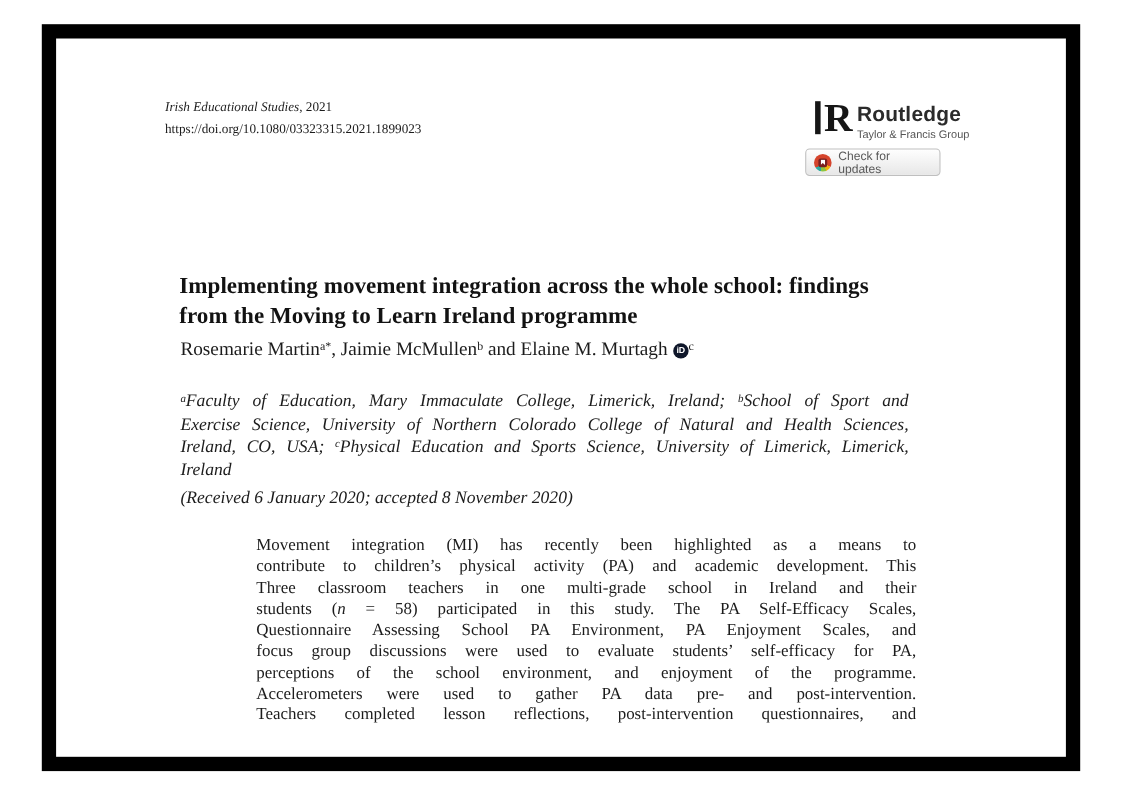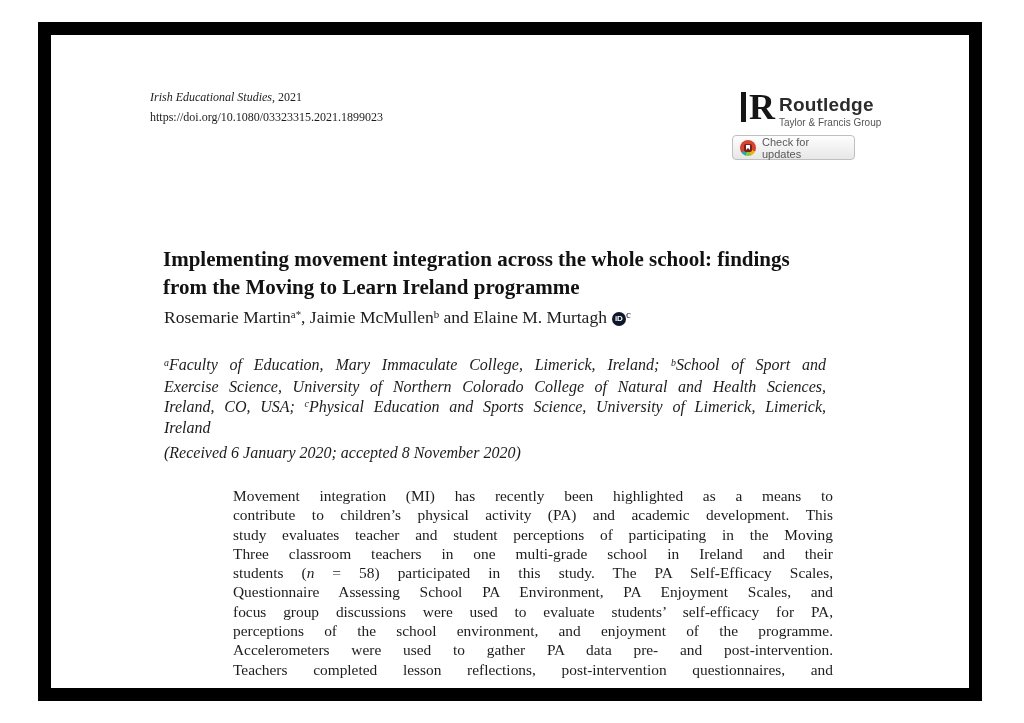--- a/index.html
+++ b/index.html
@@ -106,21 +106,20 @@
     <div class="jline">Exercise Science, University of Northern Colorado College of Natural and Health Sciences,</div>
     <div class="jline"><span>Ireland, CO, USA; </span><span class="sup">c</span><span>Physical Education and Sports Science, University of Limerick, Limerick,</span></div>
     <div>Ireland</div>
   </div>
 
   <div class="abs received">(Received 6 January 2020; accepted 8 November 2020)</div>
 
   <div class="abs abstract">
     <div class="abs-line">Movement integration (MI) has recently been highlighted as a means to</div>
     <div class="abs-line">contribute to children’s physical activity (PA) and academic development. This</div>
-    <div class="abs-line">study evaluates teacher and student perceptions of participating in the Moving</div>
     <div class="abs-line">Three classroom teachers in one multi-grade school in Ireland and their</div>
     <div class="abs-line"><span>students (</span><span class="ital">n</span><span> = 58) participated in this study. The PA Self-Efficacy Scales,</span></div>
     <div class="abs-line">Questionnaire Assessing School PA Environment, PA Enjoyment Scales, and</div>
     <div class="abs-line">focus group discussions were used to evaluate students’ self-efficacy for PA,</div>
     <div class="abs-line">perceptions of the school environment, and enjoyment of the programme.</div>
     <div class="abs-line">Accelerometers were used to gather PA data pre- and post-intervention.</div>
     <div class="abs-line">Teachers completed lesson reflections, post-intervention questionnaires, and</div>
   </div>
 
 </div>

